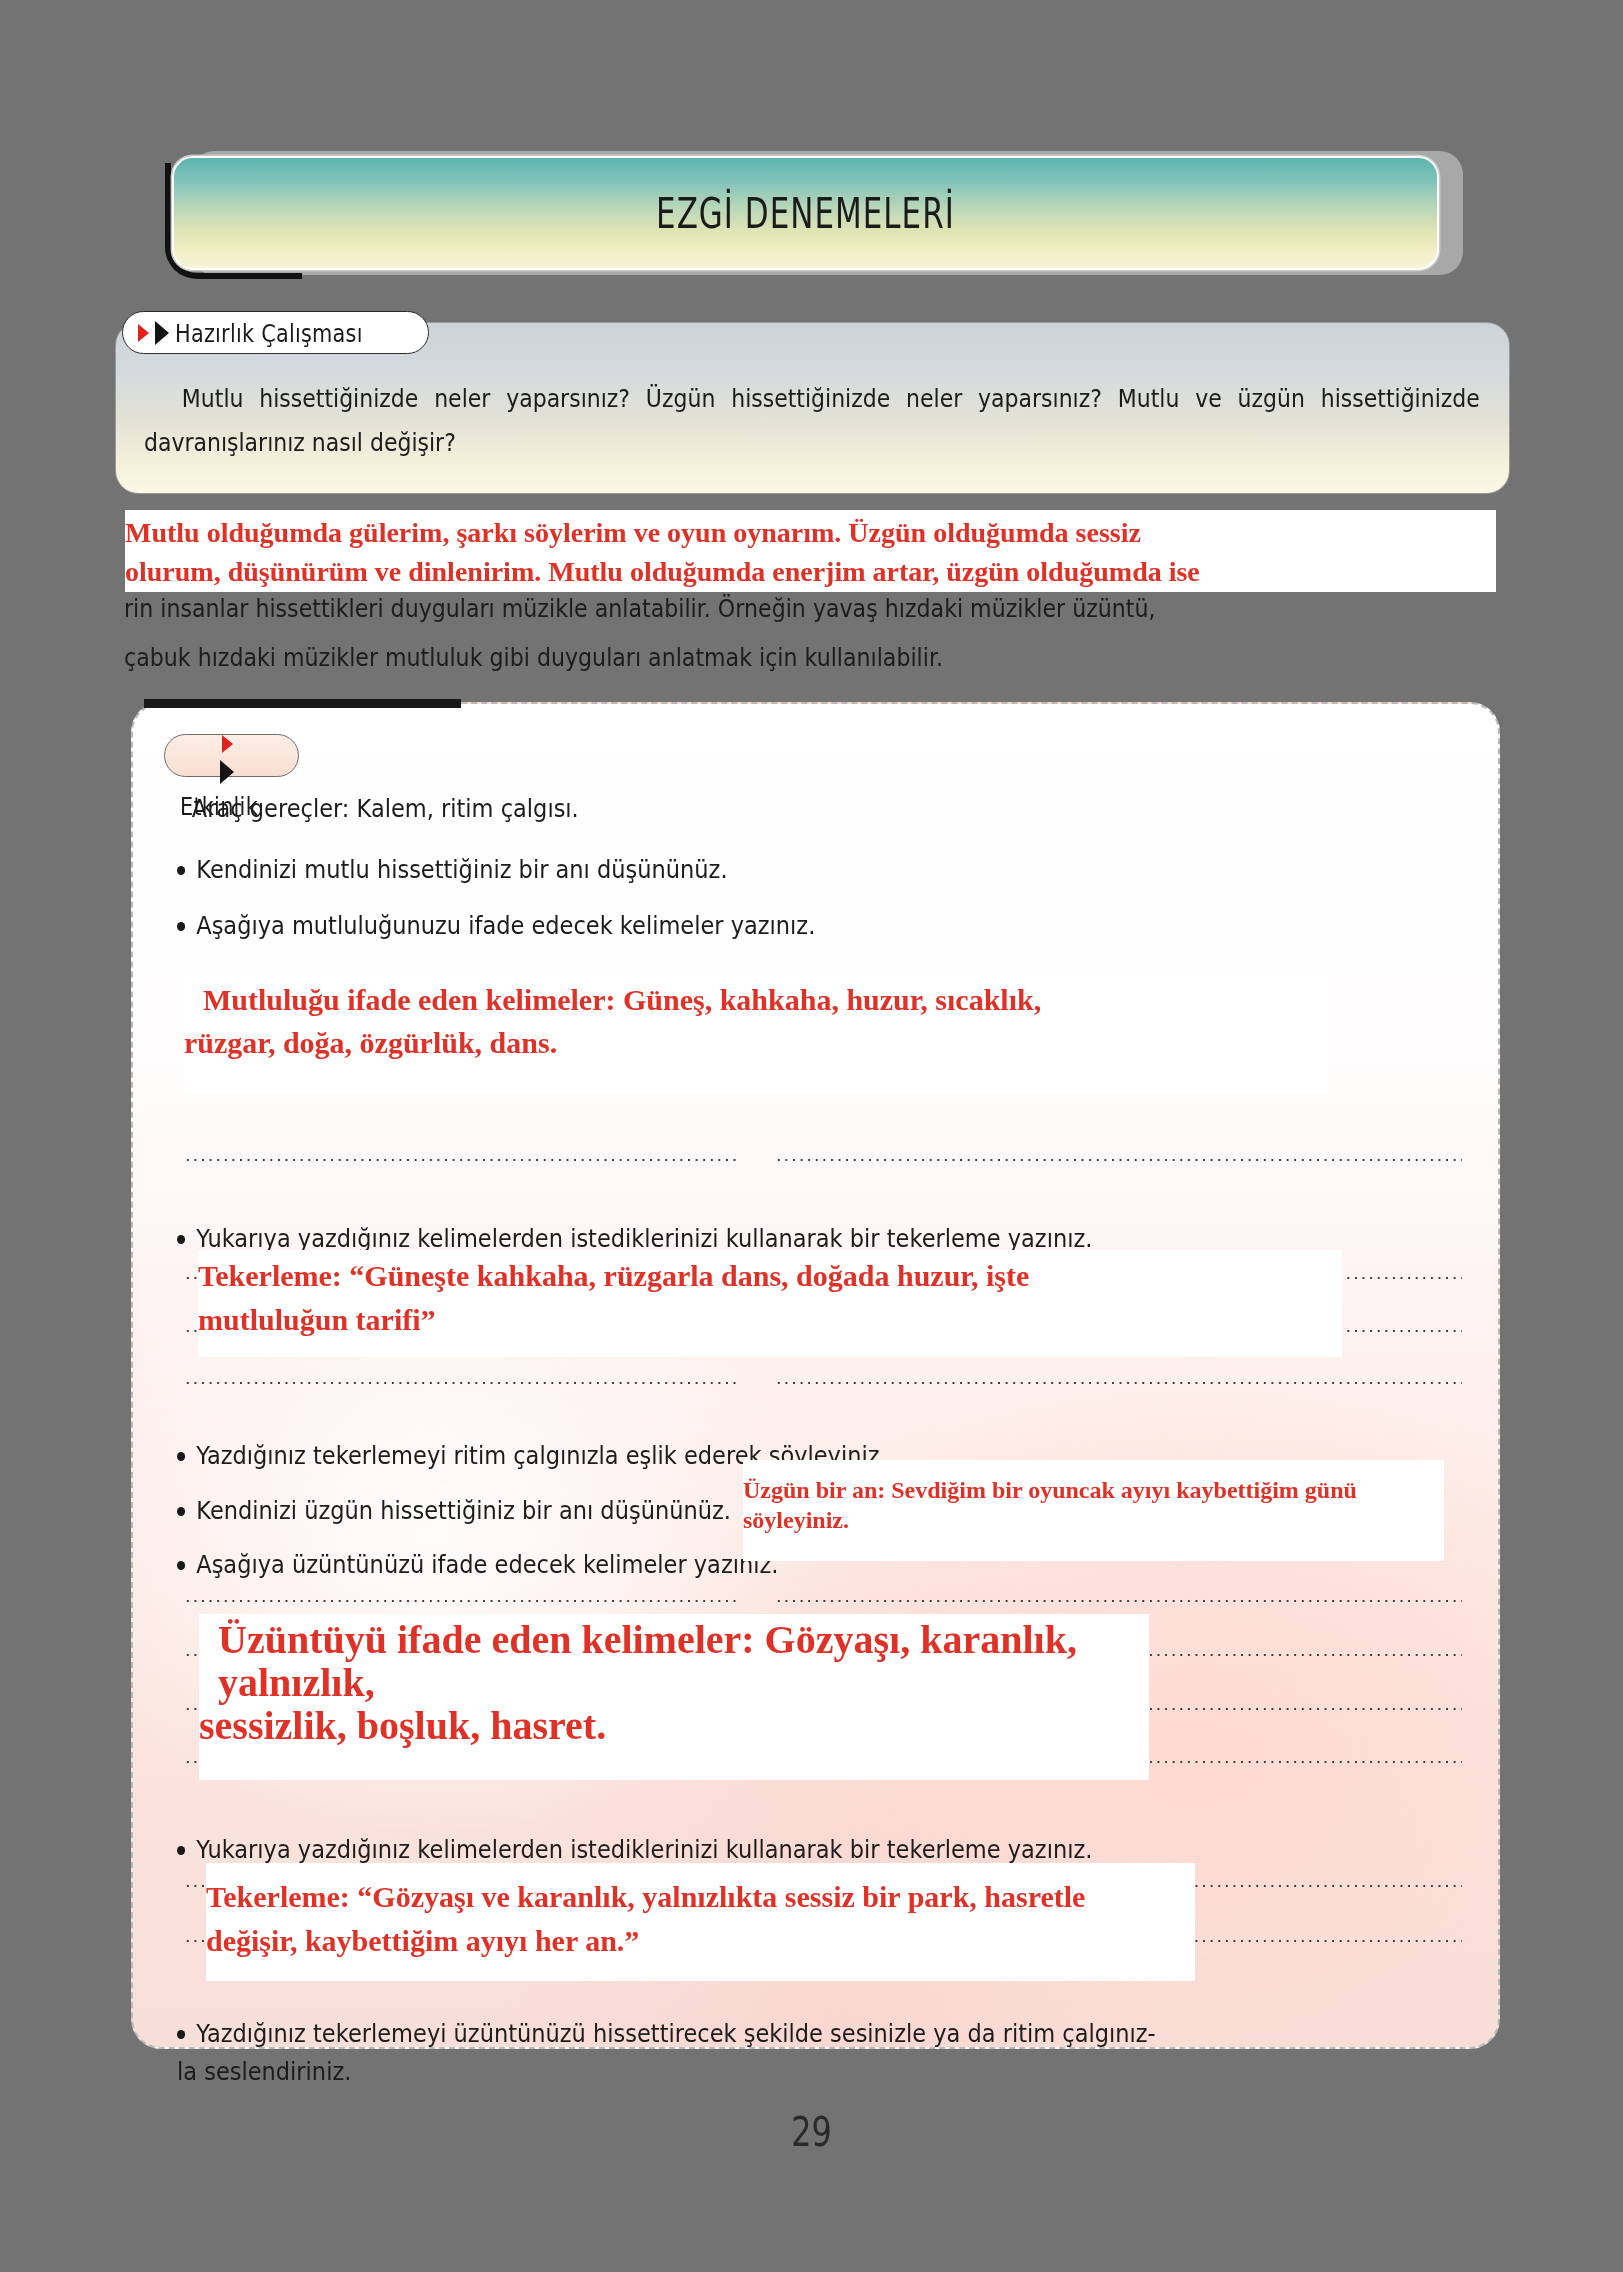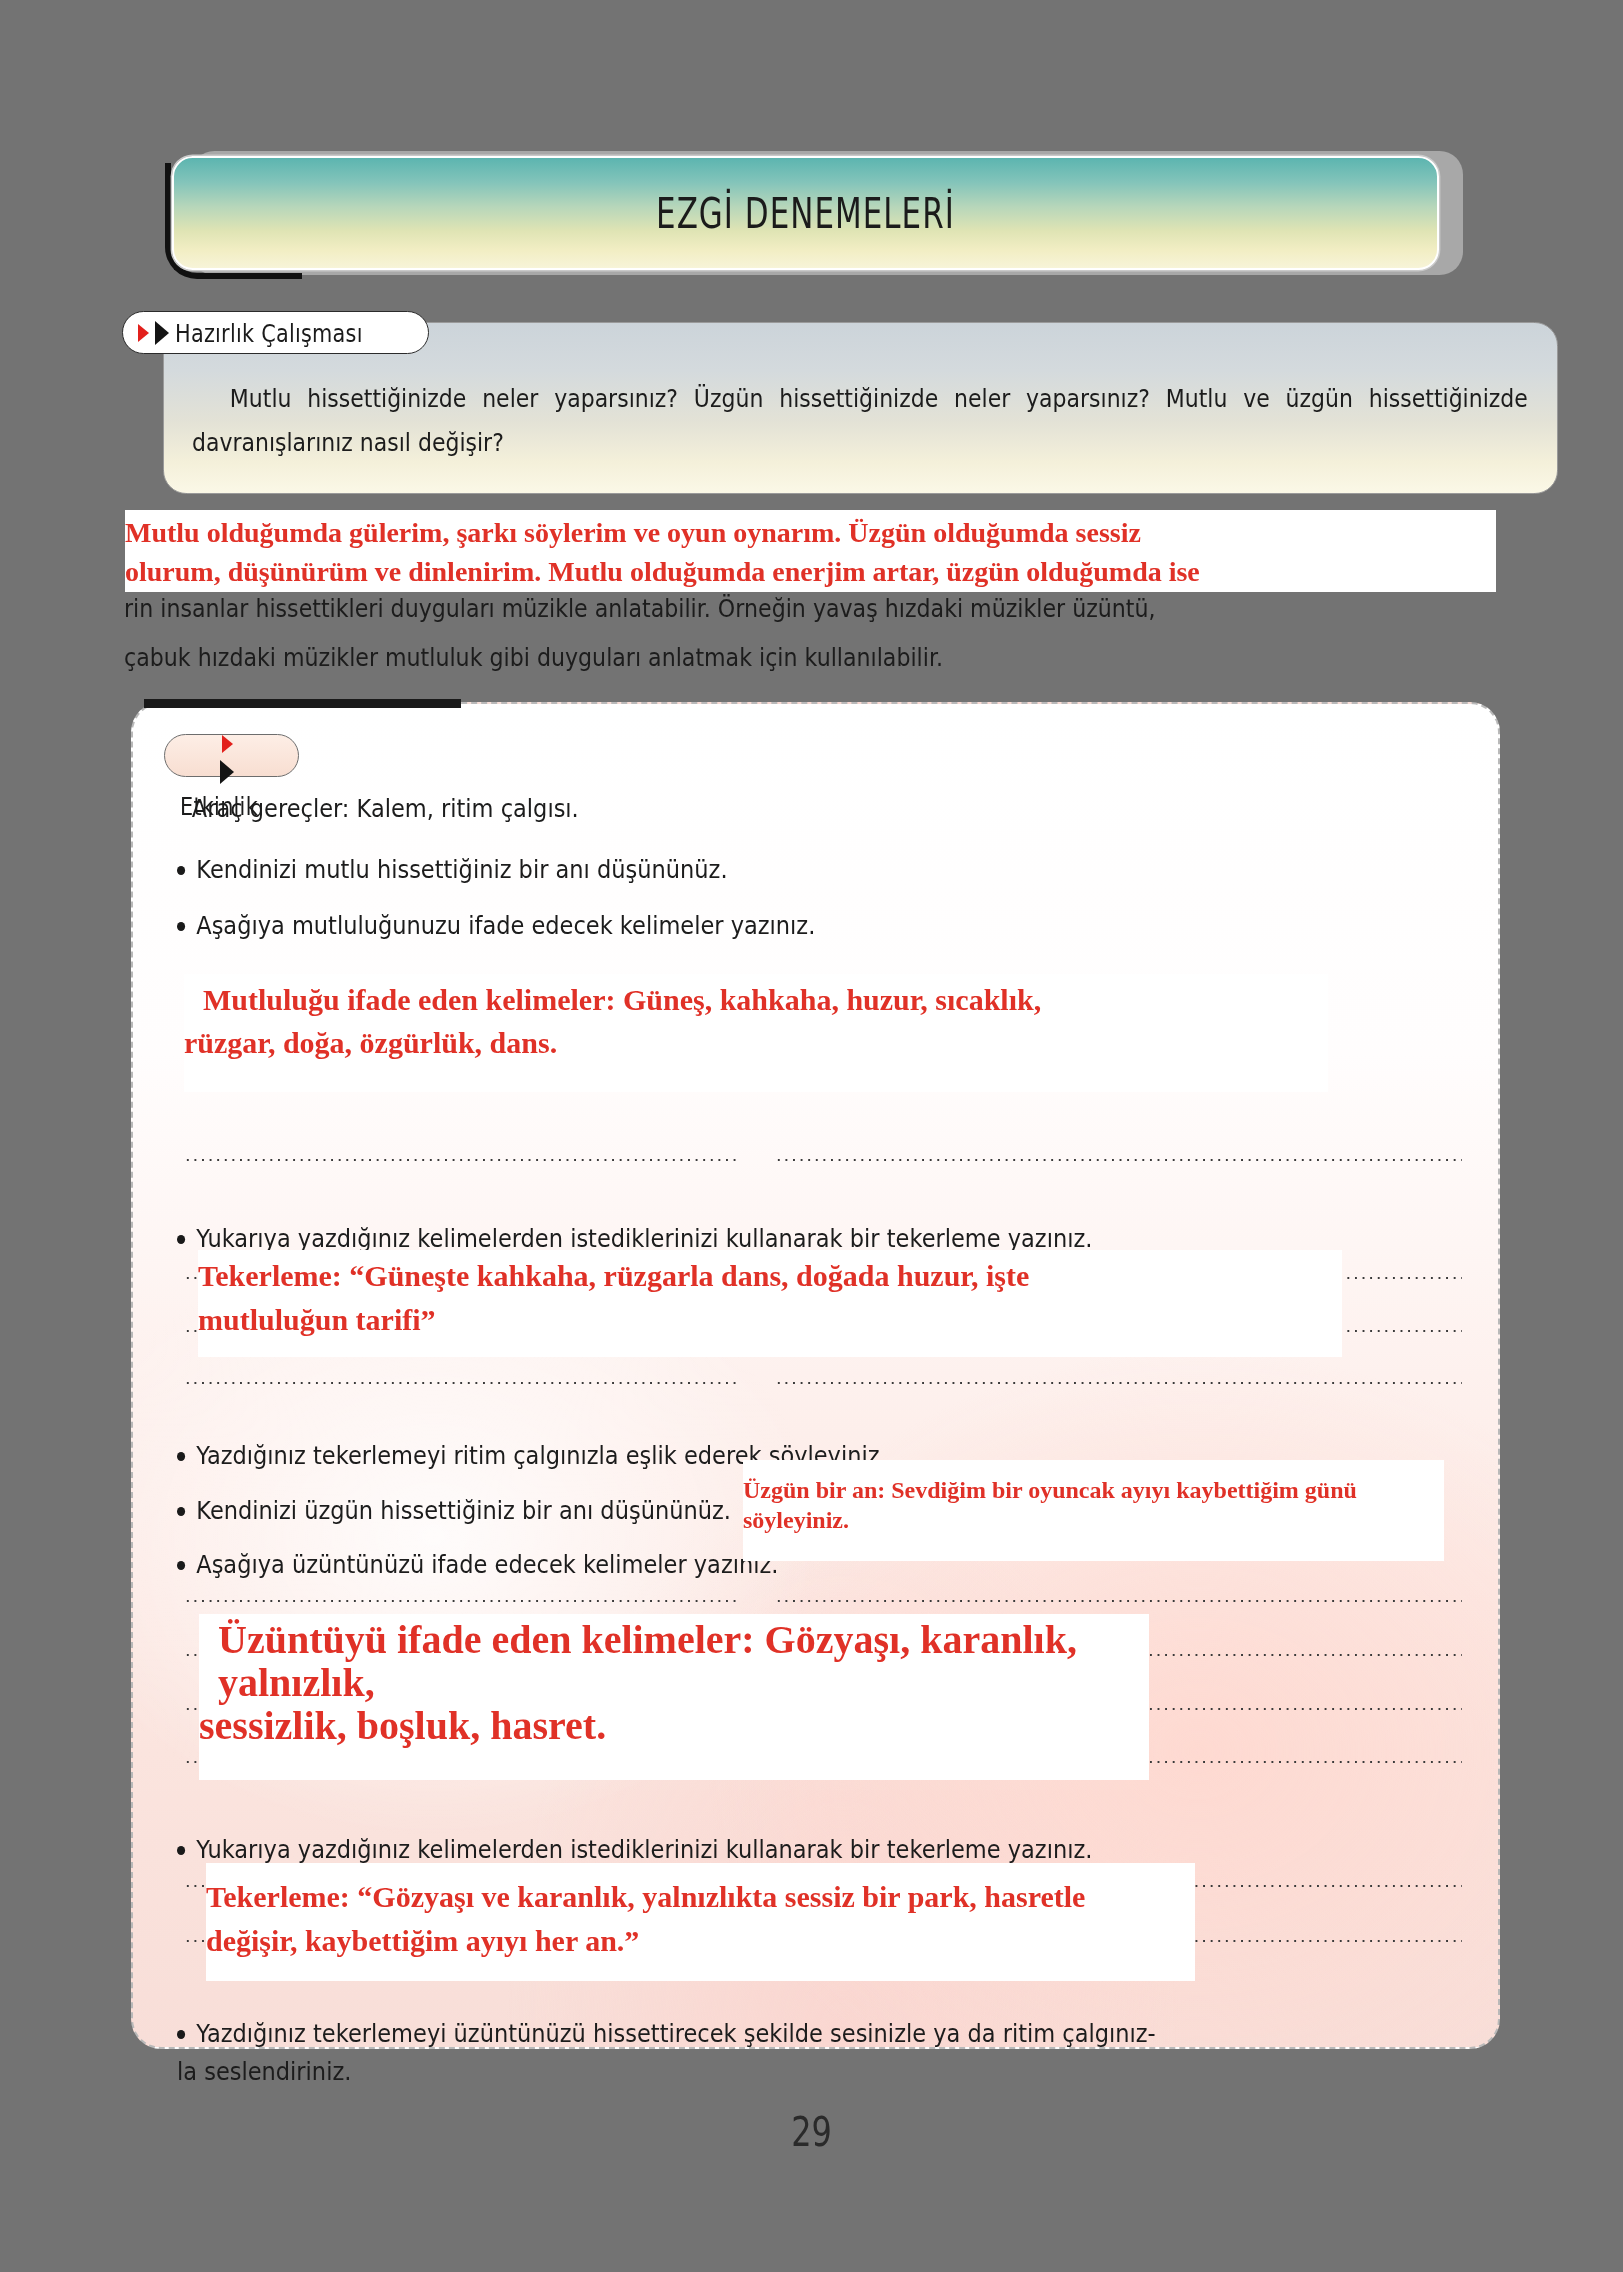--- a/index.html
+++ b/index.html
@@ -126,21 +126,20 @@
     position: absolute;
     left: 115px;
     top: 322px;
     width: 1395px;
     height: 172px;
     border: 1.4px solid #9a9a9a;
     border-radius: 23.4px;
     background: linear-gradient(to bottom,
        #ccd4da 0%, #d4dadd 28%, #e3e2d6 58%, #f4f0da 82%, #fbf8e7 100%);
     box-sizing: border-box;
-    margin-left: 48px;
   }
   .prep-badge-pos {
     position: absolute;
     left: 122px;
     top: 311px;
     z-index: 5;
   }
   .prep-text {
     position: absolute;
     left: 27.5px;

